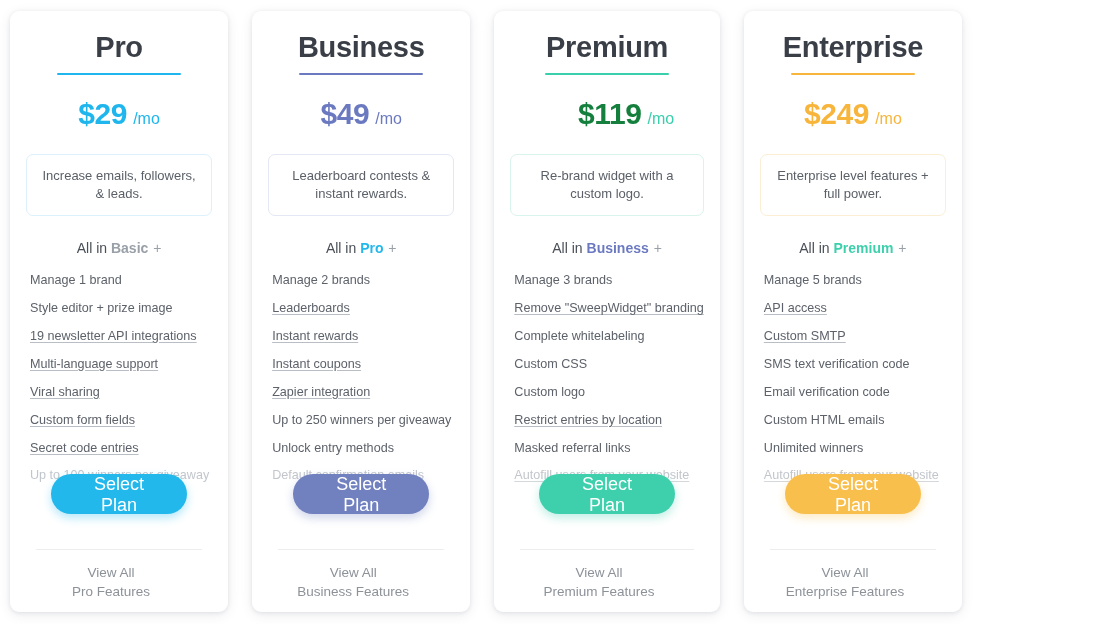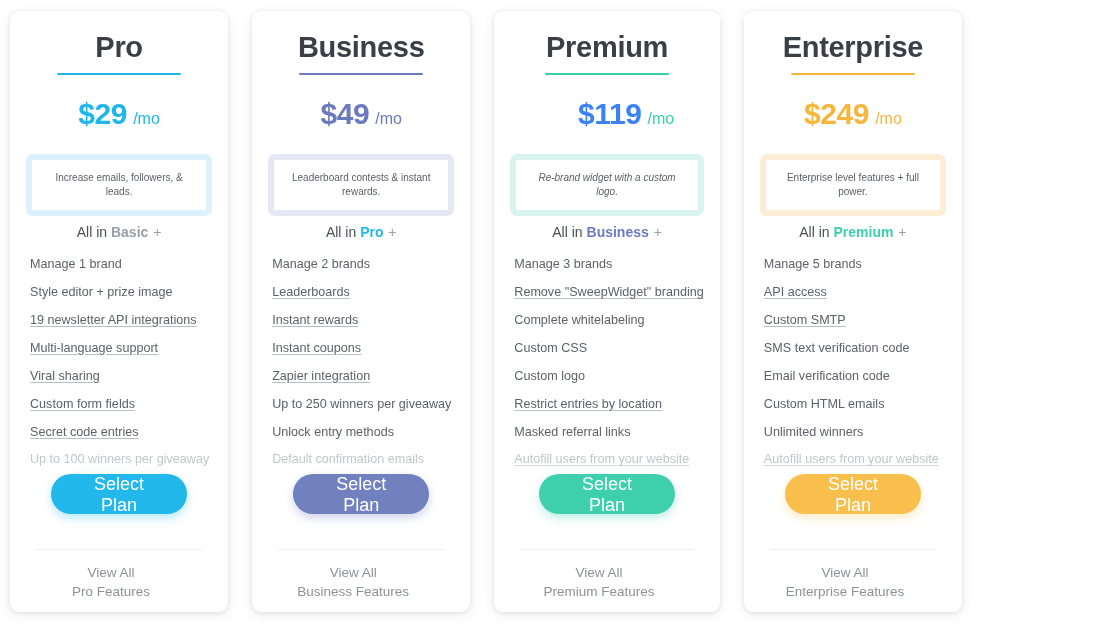--- a/index.html
+++ b/index.html
@@ -66,30 +66,30 @@
   .price-period {
     font-size: 16px;
     font-weight: 500;
     margin-left: 6px;
   }
 
   .desc-box {
     width: 100%;
     min-height: 62px;
     border-radius: 7px;
-    border: 6px solid #a16207;
+    border: 1px solid #a16207;
     display: flex;
     align-items: center;
     justify-content: center;
     text-align: center;
     padding: 10px 13px;
-    font-size: 10px;
+    font-size: 13px;
     line-height: 1.44;
     color: #5b6068;
-    margin-bottom: 8px;
+    margin-bottom: 24px;
   }
 
   .all-in {
     font-size: 14px;
     color: #4a4f57;
     margin-bottom: 16px;
     text-align: center;
     white-space: nowrap;
   }
   .all-in .prev-plan { font-weight: 600; }
@@ -208,24 +208,24 @@
       <div class="card-divider"></div>
       <div class="view-all">
         <span class="vline">View All</span>
         <span class="vline">Business Features</span>
       </div>
     </div>
     <div class="plan-card">
       <div class="plan-title">Premium</div>
       <div class="title-rule" style="background: rgb(57, 207, 172);"></div>
       <div class="price-row">
-        <span class="price-amount" style="color: #3b82f6; margin-left: 38px;">$119</span>
+        <span class="price-amount" style="color: #15803d; margin-left: 38px;">$119</span>
         <span class="price-period" style="color: rgb(57, 207, 172);">/mo</span>
       </div>
-      <div class="desc-box" style="border-color: rgb(217, 244, 236); font-style: italic;">Re-brand widget with a custom logo.</div>
+      <div class="desc-box" style="border-color: rgb(217, 244, 236);">Re-brand widget with a custom logo.</div>
       <div class="all-in"><span>All in</span> <span class="prev-plan" style="color: rgb(107, 122, 192);">Business</span> <span class="plus">+</span></div>
       <ul class="feature-list">
         <li class="feature-item">Manage 3 brands</li>
         <li class="feature-item linked">Remove "SweepWidget" branding</li>
         <li class="feature-item">Complete whitelabeling</li>
         <li class="feature-item">Custom CSS</li>
         <li class="feature-item">Custom logo</li>
         <li class="feature-item linked">Restrict entries by location</li>
         <li class="feature-item">Masked referral links</li>
         <li class="feature-item linked muted">Autofill users from your website</li>

